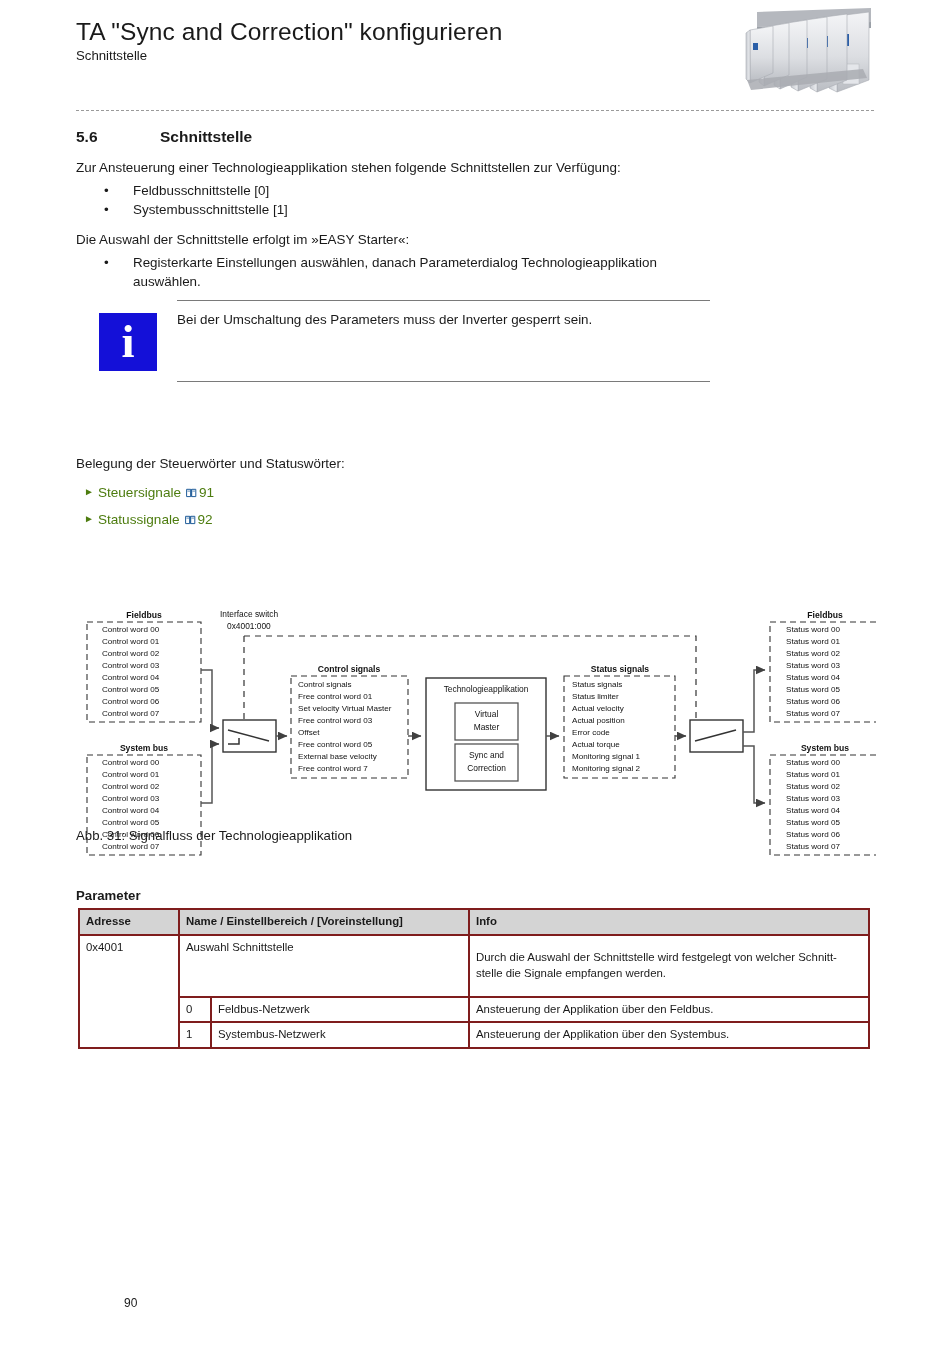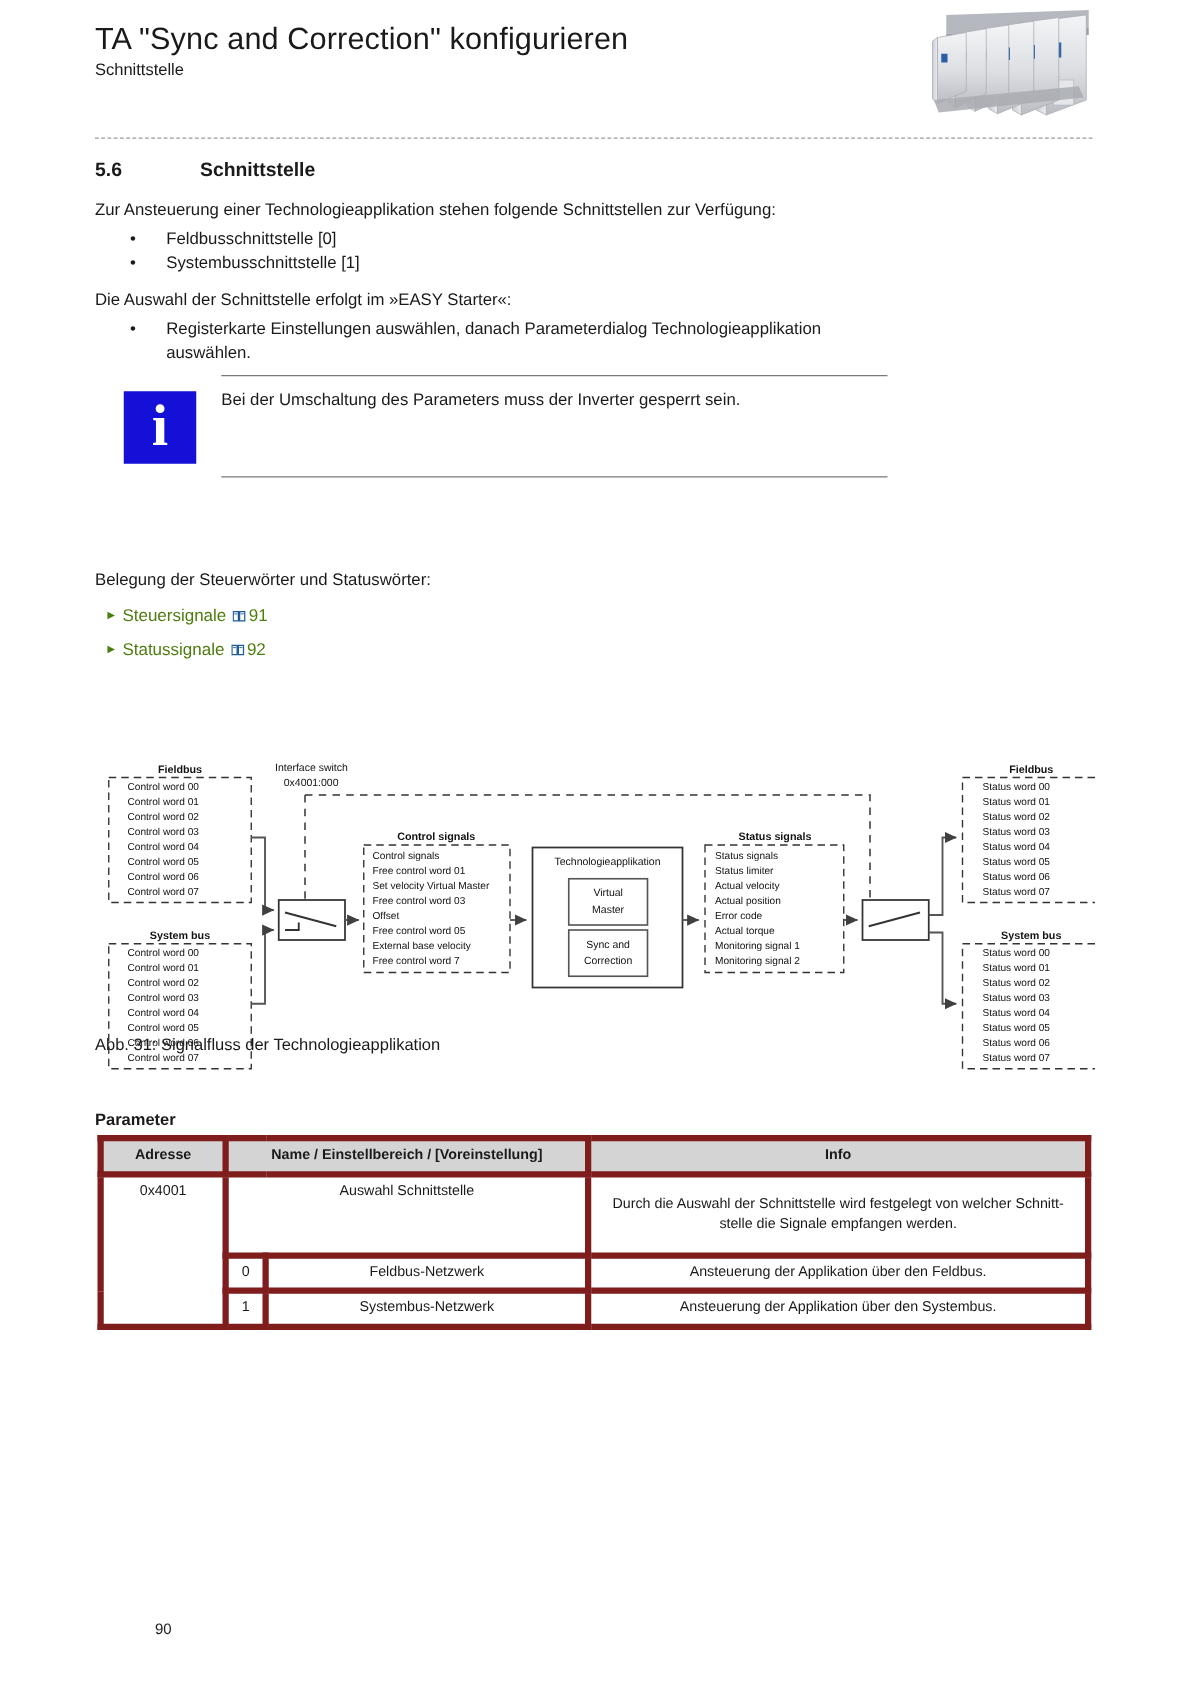--- a/index.html
+++ b/index.html
@@ -39,22 +39,22 @@
   
   #diagram{position:absolute;left:76px;top:588px;width:800px;height:262px;margin-top:20px;}
   .dg-txt{font-size:8.1px;fill:#111;font-family:"Liberation Sans",sans-serif;}
   .dg-ttl{font-size:8.6px;font-weight:700;fill:#111;font-family:"Liberation Sans",sans-serif;}
   .dg-lbl{font-size:8.4px;fill:#111;font-family:"Liberation Sans",sans-serif;}
   
   .cap{position:absolute;left:76px;top:828px;font-size:13.2px;}
   .ptitle{position:absolute;left:76px;top:888px;font-size:13.2px;font-weight:700;}
   table.pt{position:absolute;left:78px;top:908px;width:790px;border-collapse:collapse;
            font-size:11.4px;table-layout:fixed;}
-  table.pt td,table.pt th{border:5px solid #7f1d1d;padding:4px 6px 4px 6px;
-           vertical-align:top;font-weight:400;text-align:center;line-height:15.5px;}
+  table.pt td,table.pt th{border:2px solid #7f1d1d;padding:4px 6px 4px 6px;
+           vertical-align:top;font-weight:400;text-align:left;line-height:15.5px;}
   table.pt thead th{background:#d4d4d4;font-weight:700;font-size:11.4px;padding:4px 6px;}
   td.num{text-align:right;padding-right:5px;}
   .bold{font-weight:700;}
   .pgno{position:absolute;left:80px;top:1296px;font-size:12px;margin-left:44px;}
 </style>
 </head>
 <body>
 
 <div class="page">
 

